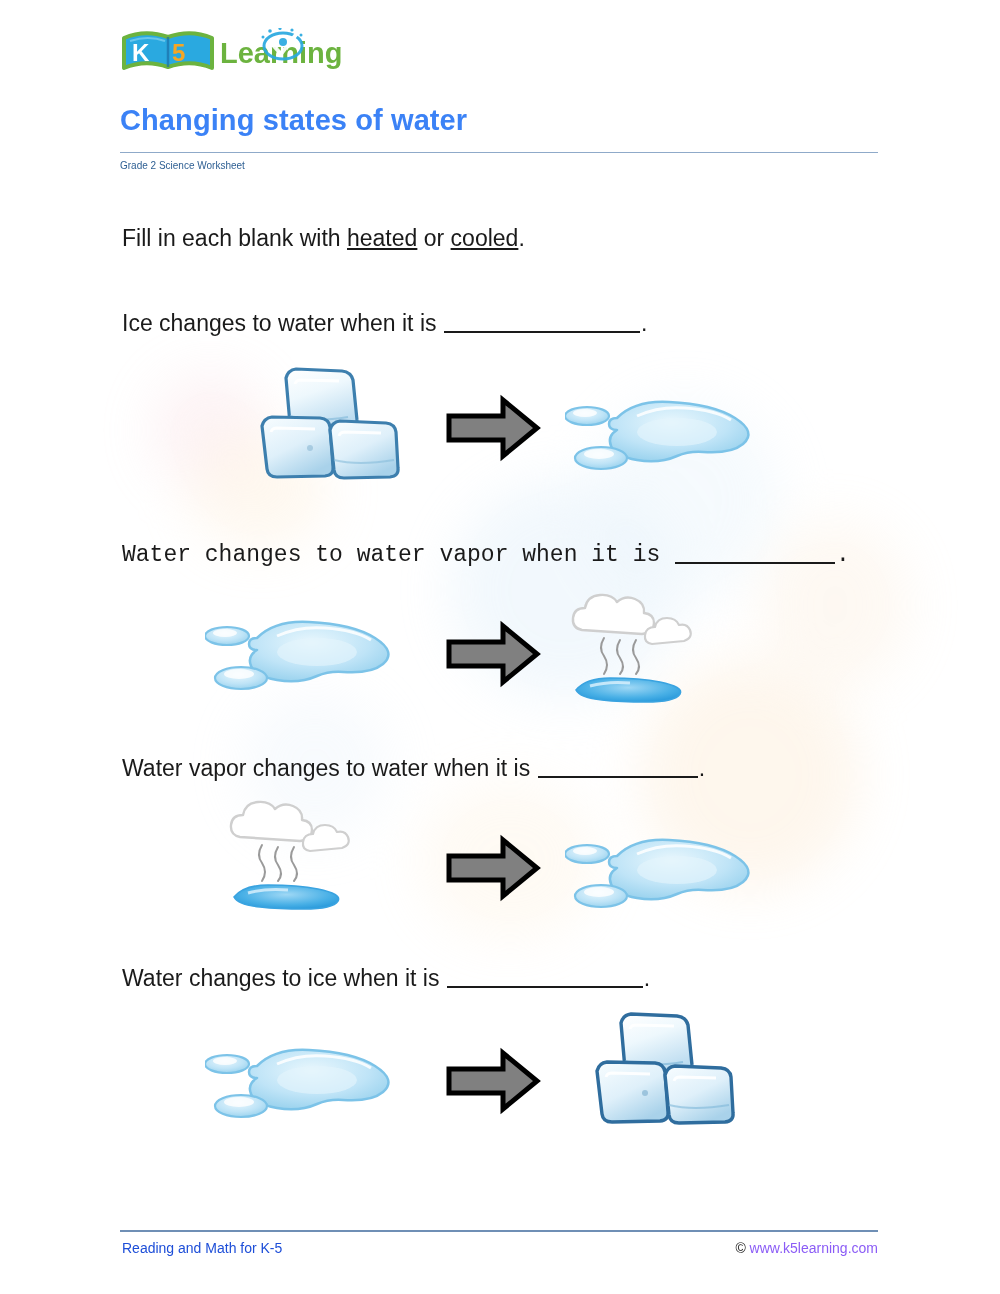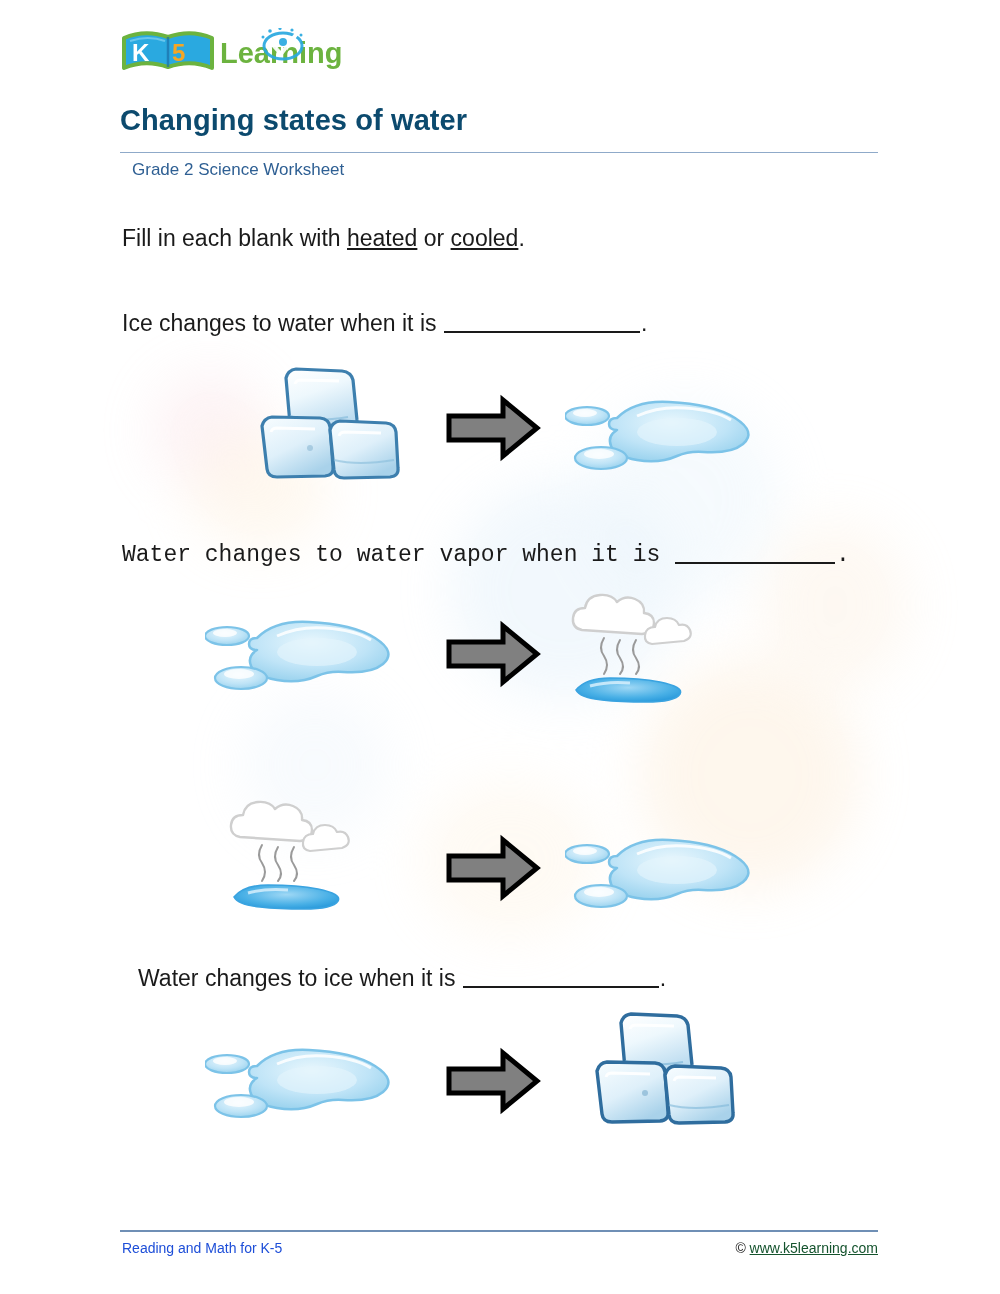--- a/index.html
+++ b/index.html
@@ -56,58 +56,58 @@
     height: 48px;
     z-index: 3;
   }
 
   .title {
     position: absolute;
     left: 120px;
     top: 104px;
     font-size: 29px;
     font-weight: bold;
-    color: #0c4a6e;
+    color: #3b82f6;
     letter-spacing: 0.1px;
     z-index: 3;
   }
   .header-rule {
     position: absolute;
     left: 120px;
     top: 152px;
     width: 758px;
     height: 1px;
     background: #8faac9;
     z-index: 3;
   }
   .subtitle {
     position: absolute;
-    left: 132px;
+    left: 120px;
     top: 160px;
-    font-size: 17px;
+    font-size: 10px;
     color: #2e5f93;
     z-index: 3;
     text-align: right;
   }
 
   
   .q-text {
     position: absolute;
     left: 122px;
     font-size: 23px;
     color: #1a1a1a;
     white-space: nowrap;
     z-index: 3;
   }
   .q-text .u { text-decoration: underline; }
   .instruction { top: 225px; }
   .q1 { top: 310px; }
   .q2 { top: 542px; font-family: Liberation Mono, monospace; }
   .q3 { top: 755px; }
-  .q4 { top: 965px; margin-left: 16px; }
+  .q4 { top: 965px; }
 
   .blank {
     display: inline-block;
     border-bottom: 2px solid #1a1a1a;
     vertical-align: bottom;
     position: relative;
     top: -4px;
     margin: 0 1px;
   }
   .blank-lg { width: 196px; }
@@ -140,22 +140,21 @@
   .footer-right {
     position: absolute;
     right: 122px;
     top: 1240px;
     font-size: 14px;
     color: #1a1a1a;
     z-index: 3;
     white-space: nowrap;
   }
   .footer-right .link {
-    color: #14532d;
-    text-decoration: underline;
+    color: #8b5cf6;
     text-align: right;
   }
 </style>
 </head>
 <body>
 
 <div class="page">
 
   <div class="watermark">
     <div class="wm-blob wm-b1"></div>
@@ -325,20 +324,23 @@
         <path d="M76 52 q-6 10 0 18 q6 9 0 16"></path>
       </g>
 
       <g>
         <path d="M16 102 q10-12 34-12 q30 0 50 4 q24 5 20 12 q-5 8-34 8 q-26 0-44-2 q-22-2-26-10 Z" fill="url(#vapPud)" stroke="#3aa3e0" stroke-width="1.6"></path>
         <path d="M30 98 q18-5 40-3" fill="none" stroke="#d6eefb" stroke-width="3" opacity="0.85"></path>
       </g>
     </svg>
   </div>
 
+  <div class="q-text q3">
+    <span>Water vapor changes to water when it is </span><span class="blank blank-md"></span><span>.</span>
+  </div>
 
   <div class="row" style="left:218px; top:795px;">
     <svg width="160" height="120" viewBox="0 0 160 120">
       <g>
         <path d="M22 42 q-10-2-9-12 q1-10 12-10 q2-12 15-13 q12-1 17 7 q8-7 18-3 q10 4 9 14 q10 1 10 10 q0 10-12 11 Z" fill="#ffffff" stroke="#cfcfcf" stroke-width="2.4" stroke-linejoin="round"></path>
       </g>
       <g>
         <path d="M92 56 q-8-1-7-9 q1-8 10-8 q2-9 12-9 q9 0 12 7 q8-2 11 5 q3 8-6 11 Z" fill="#ffffff" stroke="#cfcfcf" stroke-width="2.2" stroke-linejoin="round"></path>
       </g>
       <g fill="none" stroke="#9a9a9a" stroke-width="2" stroke-linecap="round">

